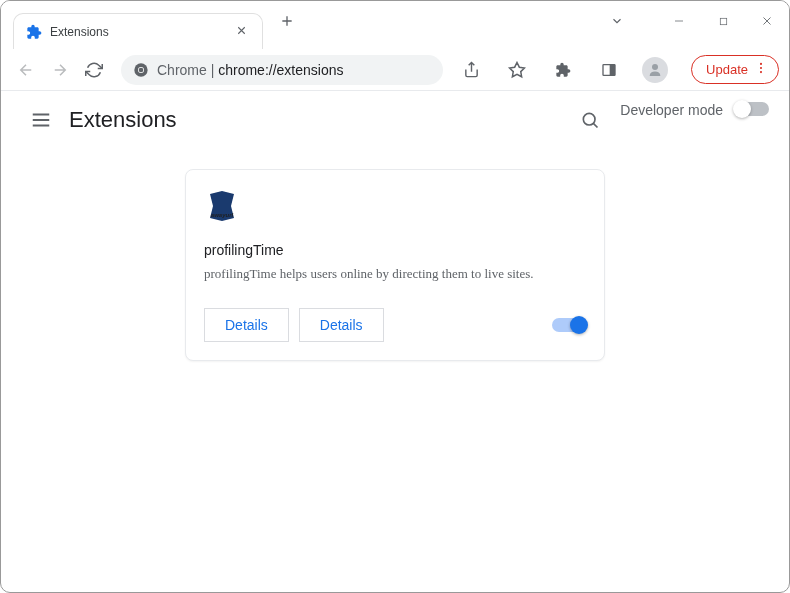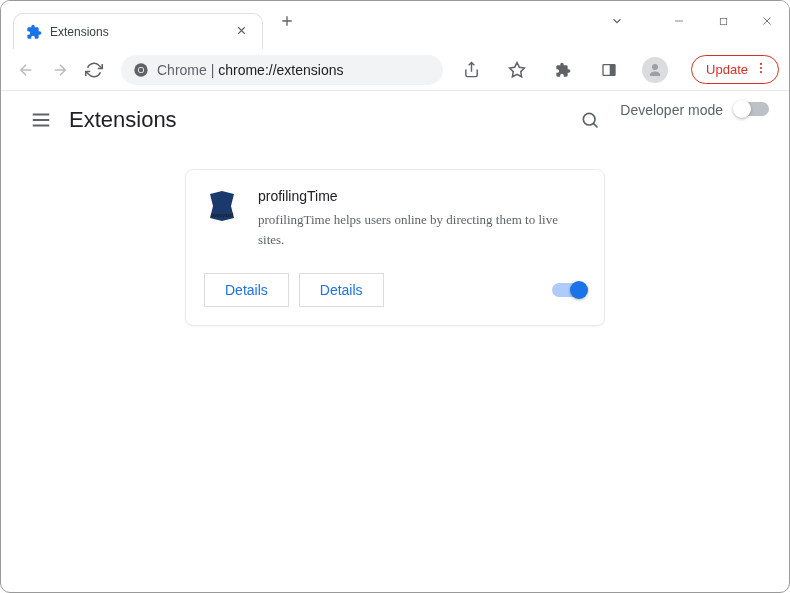--- a/index.html
+++ b/index.html
@@ -34,21 +34,21 @@
     .app-header-right { margin-left: auto; display: flex; gap: 12px; }
     .search-btn { width: 36px; height: 36px; display: flex; align-items: center; justify-content: center; color: #5f6368; cursor: pointer; }
     .dev-label { font-size: 14px; color: #5f6368; }
     .toggle { width: 34px; height: 14px; background: #bdc1c6; border-radius: 8px; position: relative; cursor: pointer; }
     .toggle-knob { width: 18px; height: 18px; background: #fff; border-radius: 50%; position: absolute; top: -2px; left: -2px; box-shadow: 0 1px 3px rgba(0,0,0,0.3); }
     .toggle.on { background: #aecbfa; }
     .toggle.on .toggle-knob { left: 18px; background: #1a73e8; }
     
     .content { padding: 20px 0; display: flex; justify-content: center; }
     .ext-card { width: 420px; background: #fff; border: 1px solid #e8eaed; border-radius: 8px; padding: 18px; box-shadow: 0 1px 2px rgba(0,0,0,0.05); }
-    .ext-top { display: flex; gap: 18px; margin-bottom: 24px; }
+    .ext-top { display: flex; gap: 18px; margin-bottom: 24px; flex-direction: column; }
     .ext-icon { width: 36px; height: 36px; flex-shrink: 0; display: flex; align-items: center; justify-content: center; }
     .ext-info { flex: 1; }
     .ext-name { font-size: 14px; color: #202124; margin-bottom: 6px; }
     .ext-desc { font-size: 13px; color: #5f6368; line-height: 1.5; word-break: break-word; font-family: Liberation Serif, serif; }
     .ext-bottom { display: flex; align-items: center; gap: 10px; }
     .card-btn { border: 1px solid #dadce0; background: #fff; color: #1a73e8; padding: 8px 20px; border-radius: 0; font-size: 14px; cursor: pointer; }
     .ext-bottom .toggle { margin-left: auto; }
   </style>
 </head>
 <body>

